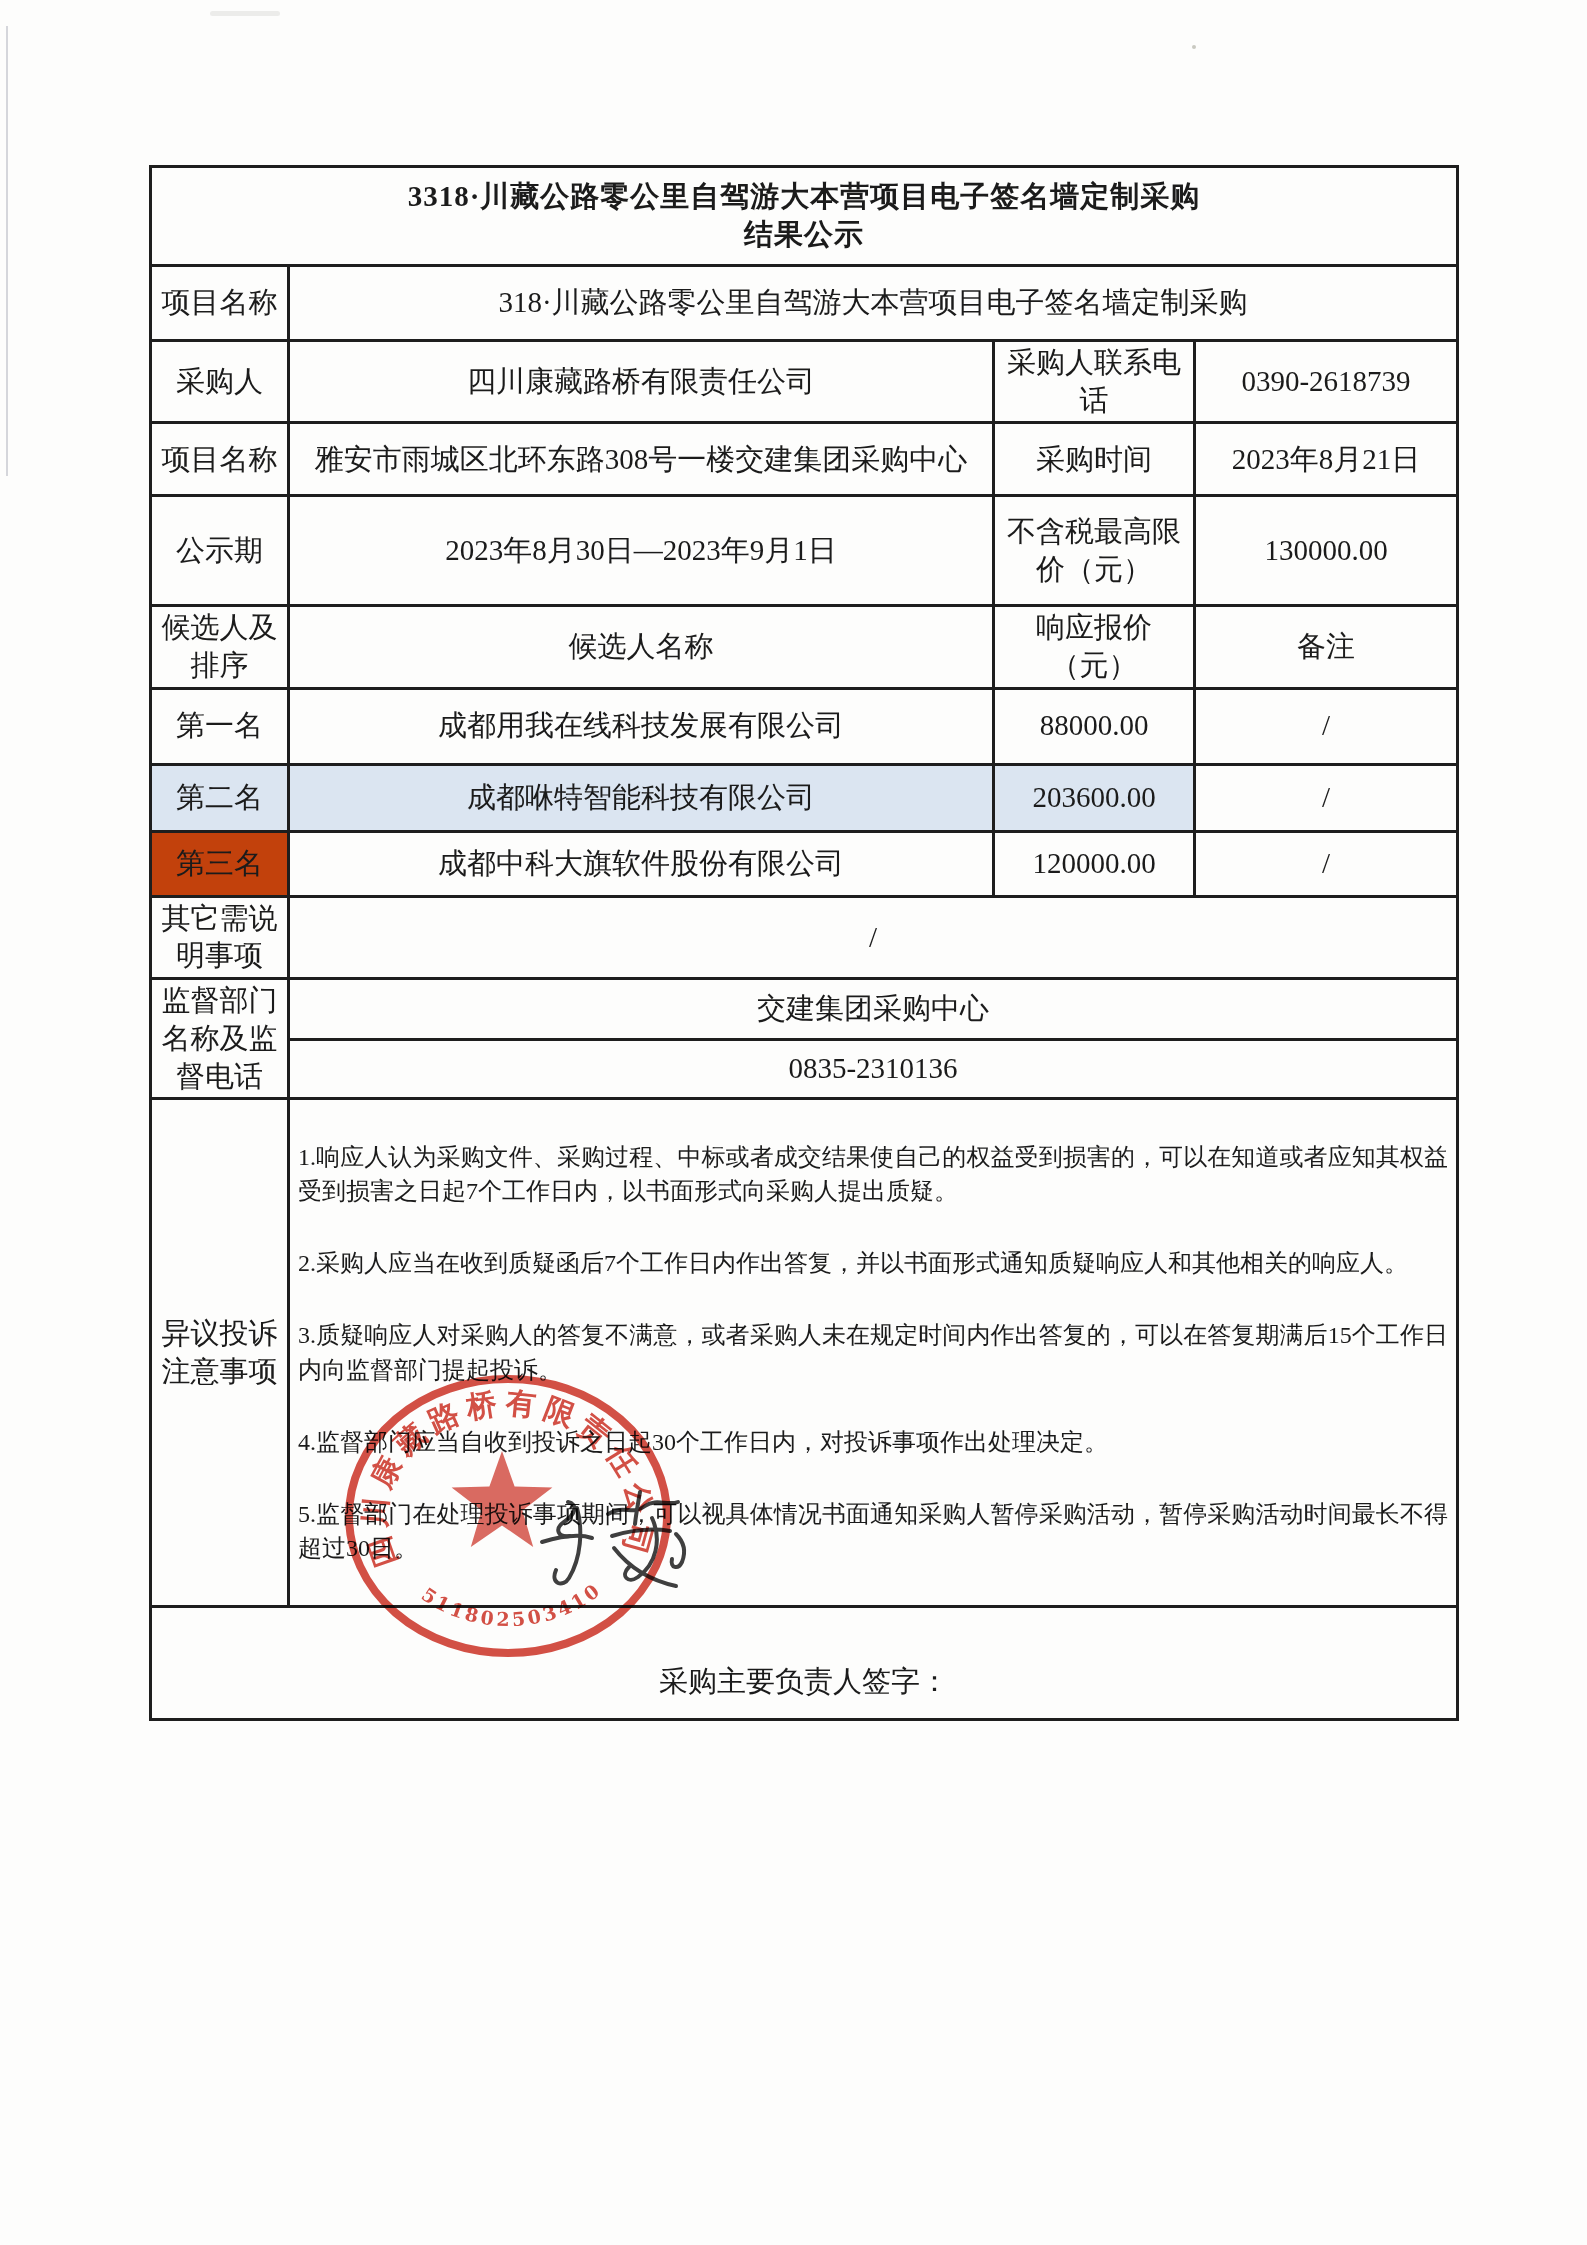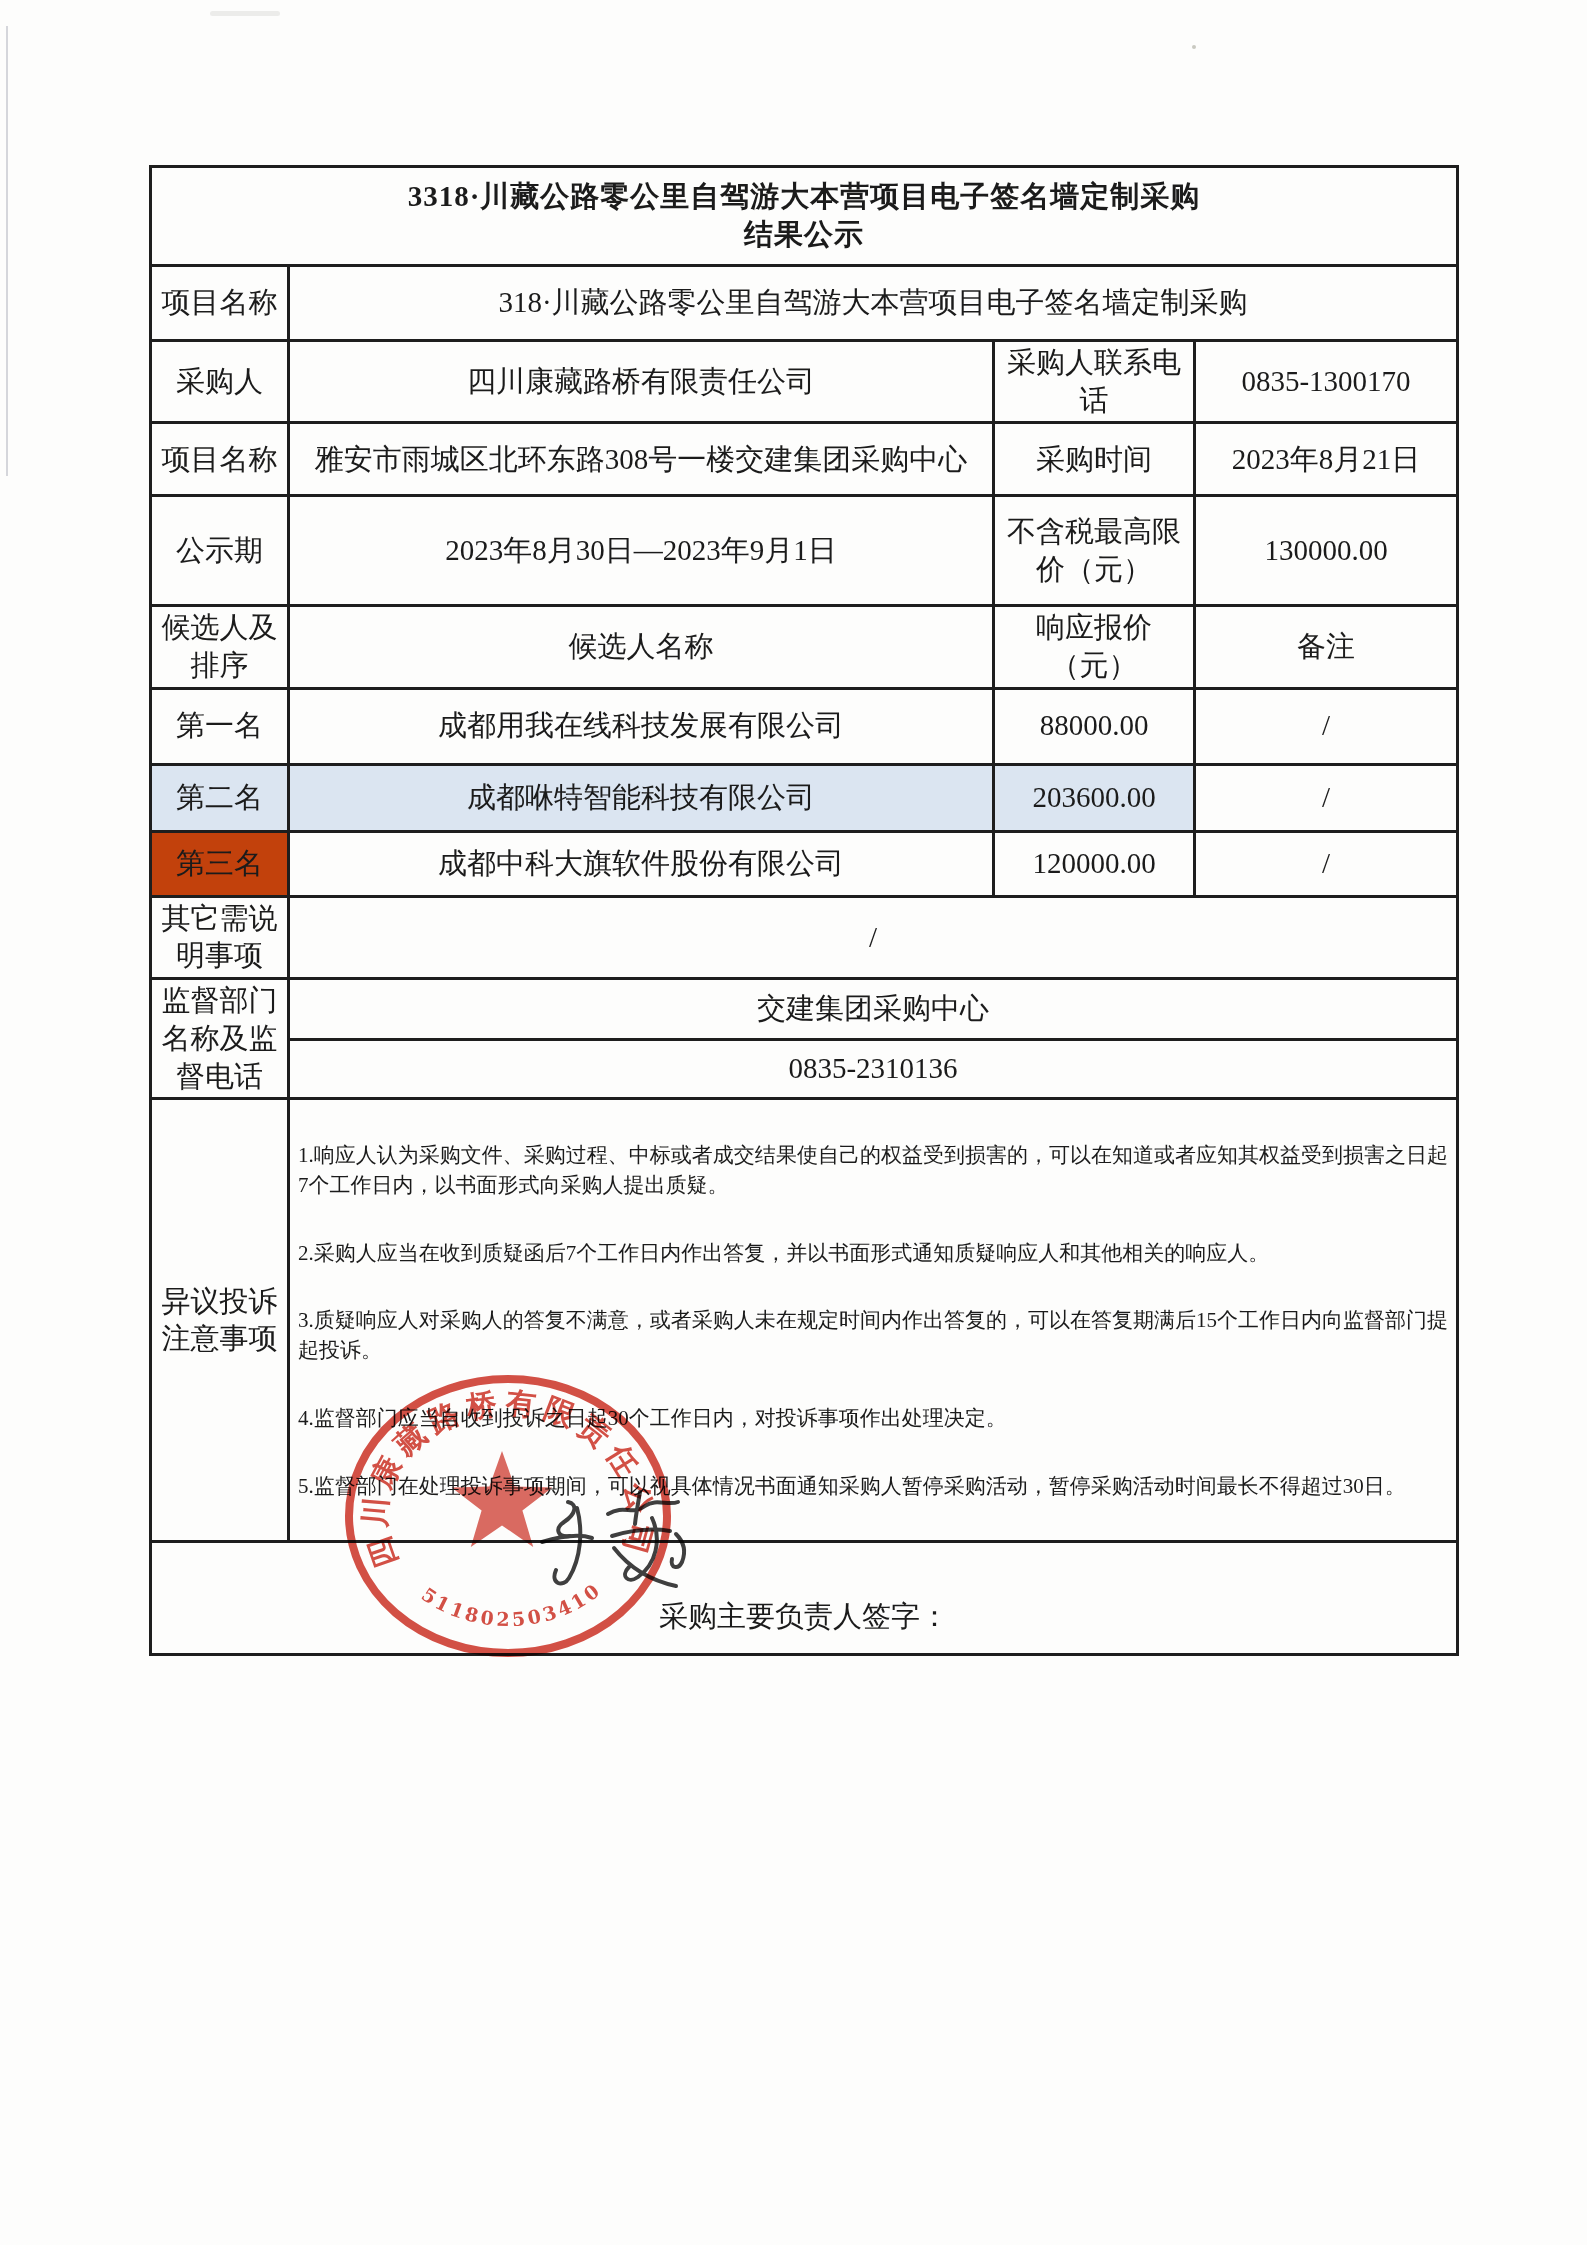--- a/index.html
+++ b/index.html
@@ -16,21 +16,21 @@
   table.doc { position:absolute; left:149px; top:165px; width:1307px;
     border-collapse:collapse; table-layout:fixed; }
   .doc td {
     border:3px solid #1e1e1e; text-align:center; vertical-align:middle;
     font-size:29px; line-height:1.3; white-space:pre-line; padding:2px 8px;
     overflow:hidden;
   }
   .title-cell { font-size:34px; font-weight:bold; line-height:1.45; letter-spacing:1px; }
   .tight { padding:2px 3px; }
   .obj-cell { text-align:left; vertical-align:middle; padding:10px 12px; }
-  .obj-cell p { margin:0; font-size:21px; line-height:1.43; text-align:justify; text-justify:inter-character; }
+  .obj-cell p { margin:0; font-size:24px; line-height:1.43; text-align:justify; text-justify:inter-character; }
   .sig-cell { text-align:left; padding-left:14px; font-size:30px; }
   .hl { background:#dbe5f1;margin-top:44px; }
   .hl-light { background:#c2410c; }
   .overlay { position:absolute; pointer-events:none; mix-blend-mode:multiply; }
 </style>
 </head>
 <body>
 
 <div class="page">
 
@@ -55,21 +55,21 @@
     <tr style="height:75px">
       <td>项目名称</td>
       <td colspan="3">318·川藏公路零公里自驾游大本营项目电子签名墙定制采购</td>
     </tr>
 
     <tr style="height:75px">
       <td>采购人</td>
       <td>四川康藏路桥有限责任公司</td>
       <td class="tight">采购人联系电
 话</td>
-      <td>0835-1300170</td>
+      <td>0390-2618739</td>
     </tr>
 
     <tr style="height:73px">
       <td class="tight">项目名称</td>
       <td class="tight">雅安市雨城区北环东路308号一楼交建集团采购中心</td>
       <td>采购时间</td>
       <td>2023年8月21日</td>
     </tr>
 
     <tr style="height:110px">

